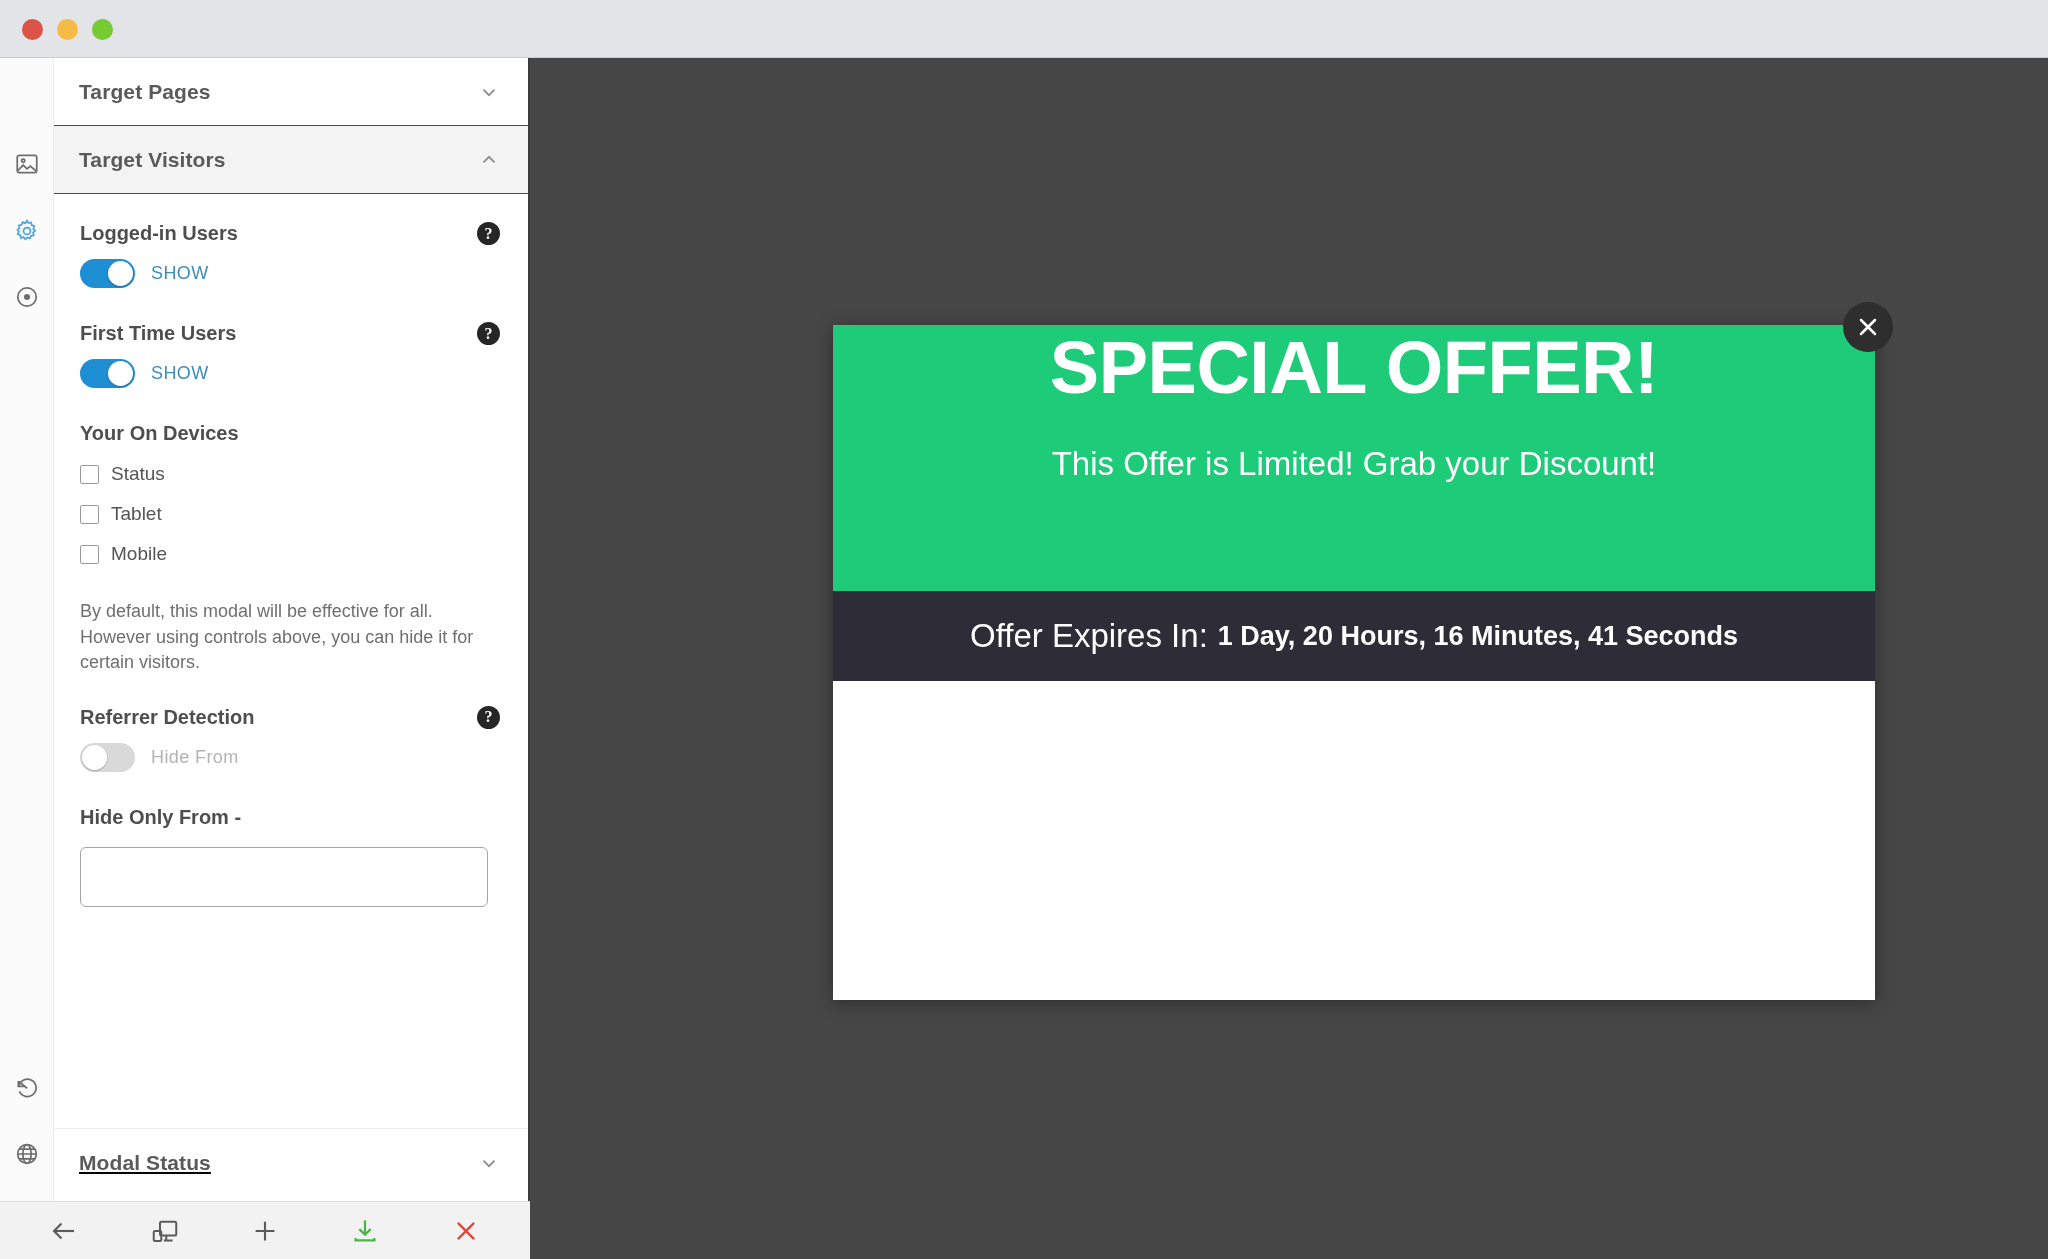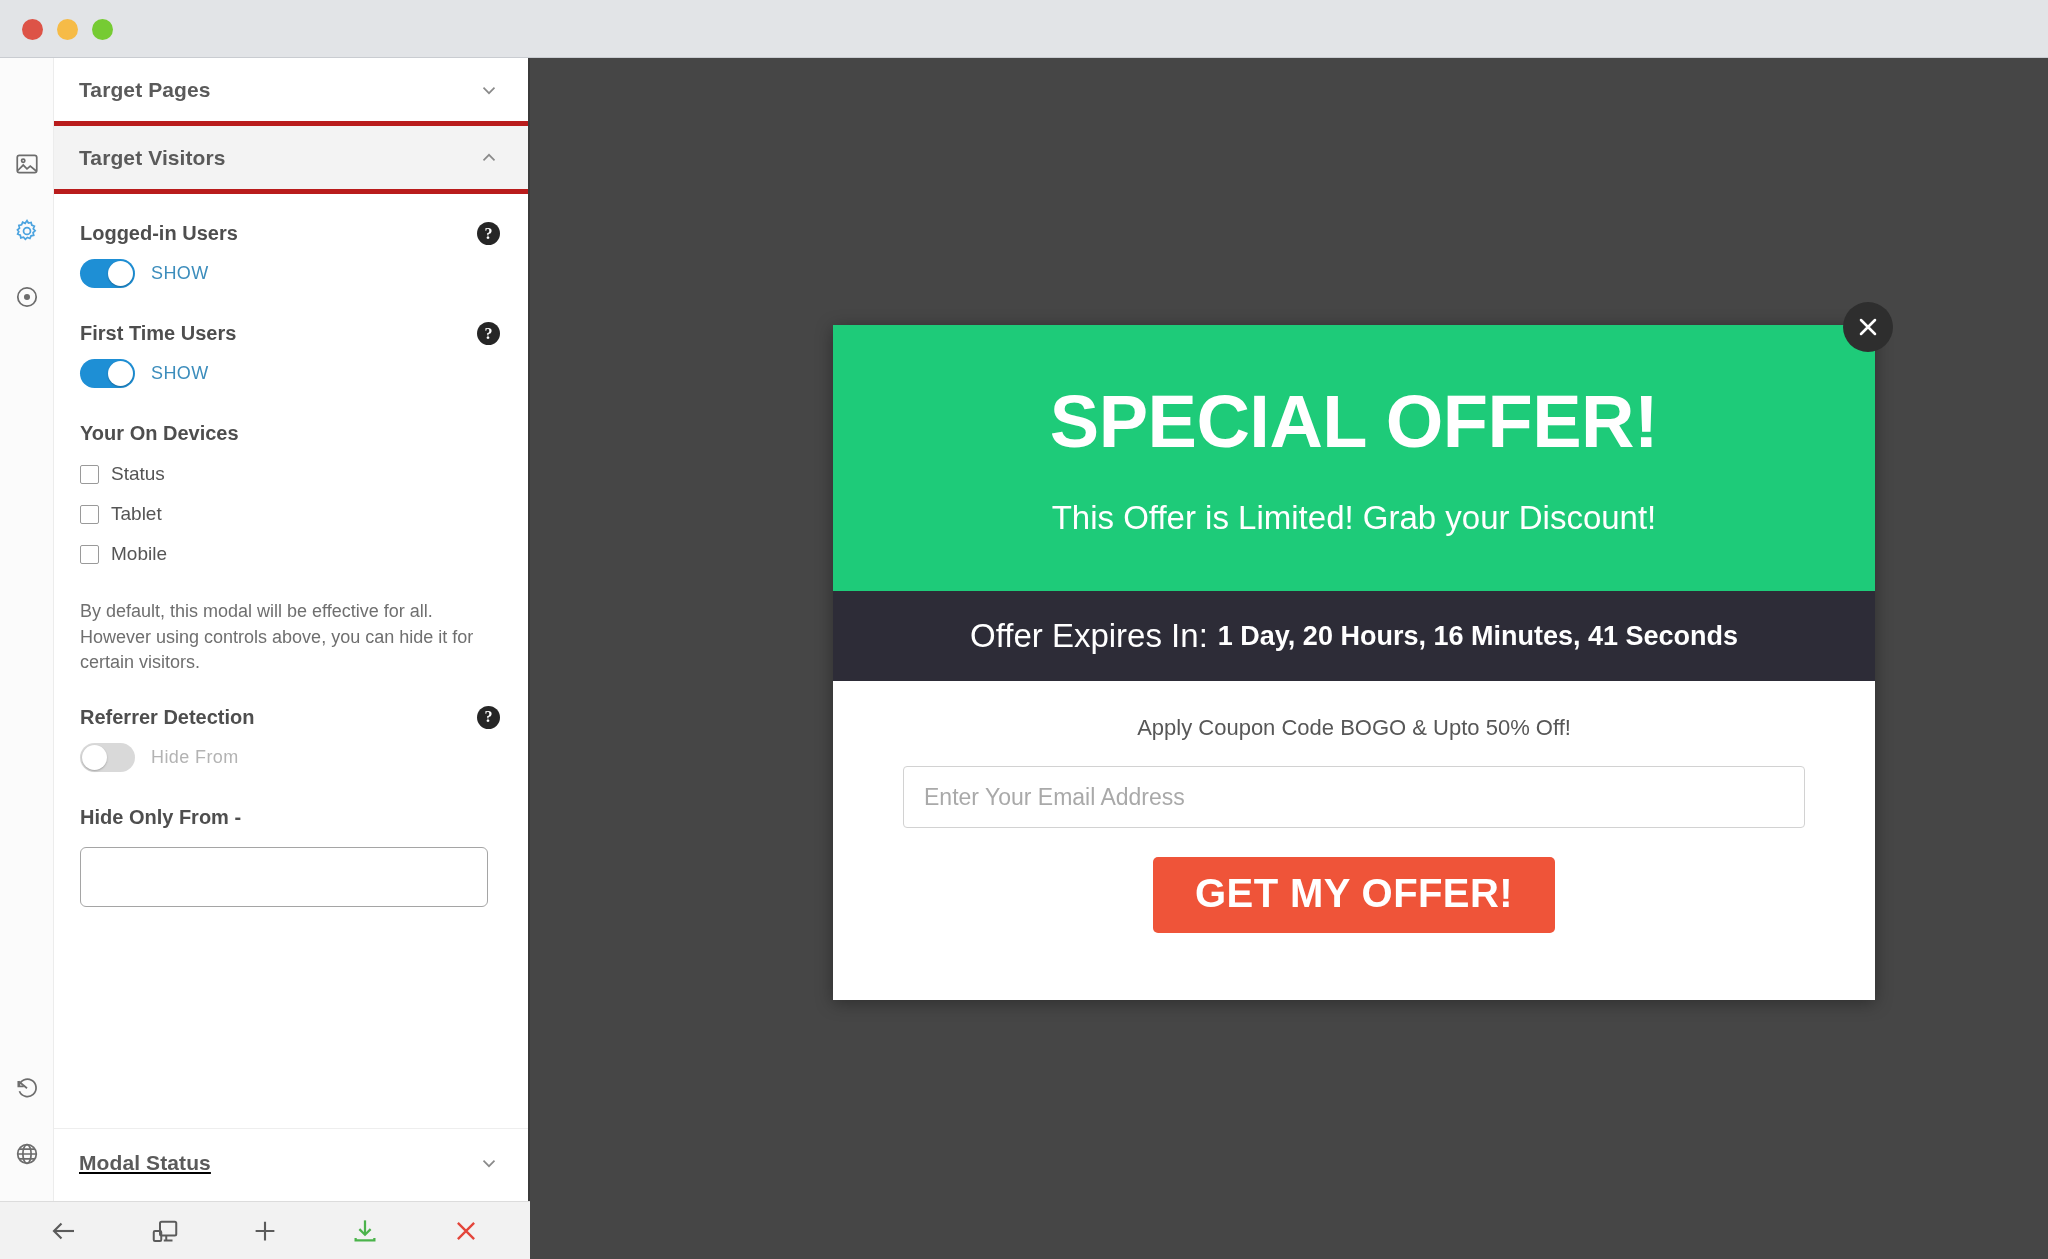--- a/index.html
+++ b/index.html
@@ -62,21 +62,21 @@
   }
   .panel-scroll {
     position: absolute; left: 0; top: 0;
     width: 476px; height: 1139px;
     overflow: hidden;
   }
   .section-header {
     display: flex; align-items: center; justify-content: space-between;
     height: 68px;
     padding: 0 30px 0 25px;
-    border-bottom: 5px solid #b91c1c;
+    border-bottom: 1px solid #b91c1c;
     background: #ffffff;
     cursor: pointer;
   }
   .section-header.expanded { background: #f3f3f3; }
   .section-title {
     font-size: 21px; font-weight: bold; color: #5a5a5a;
     letter-spacing: .1px;
   }
   .chev { width: 22px; height: 22px; color: #8a8a8a; }
   .chev svg { width: 22px; height: 22px; display: block; }
@@ -182,21 +182,21 @@
   
   .modal {
     position: absolute; left: 833px; top: 325px;
     width: 1042px; height: 675px;
     background: #ffffff;
     box-shadow: 0 3px 16px rgba(0,0,0,.35);
   }
   .modal-head {
     height: 266px; background: #1ecb79;
     display: flex; flex-direction: column;
-    align-items: center; justify-content: center;
+    align-items: center; justify-content: flex-start;
     padding-top: 6px;
   }
   .modal-title {
     font-size: 74px; font-weight: bold; color: #ffffff;
     letter-spacing: -.5px; line-height: 1;
   }
   .modal-sub {
     font-size: 33px; color: #ffffff; margin-top: 40px;
     font-weight: normal;
   }
@@ -426,25 +426,20 @@
 
   <div class="modal">
     <div class="modal-head">
       <div class="modal-title">SPECIAL OFFER!</div>
       <div class="modal-sub">This Offer is Limited! Grab your Discount!</div>
     </div>
     <div class="modal-timer">
       <span class="timer-label">Offer Expires In:</span>
       <span class="timer-value">1 Day, 20 Hours, 16 Minutes, 41 Seconds</span>
     </div>
-    <div class="modal-body">
-      <div class="coupon-text">Apply Coupon Code BOGO &amp; Upto 50% Off!</div>
-      <input class="email-input" type="text" placeholder="Enter Your Email Address" style="">
-      <button class="cta-btn">GET MY OFFER!</button>
-    </div>
   </div>
 
   <div class="modal-close">
     <svg viewBox="0 0 24 24" fill="none" stroke="currentColor" stroke-width="2.2" stroke-linecap="round">
       <path d="M6 6l12 12M18 6L6 18"></path>
     </svg>
   </div>
 
 </div>
 

